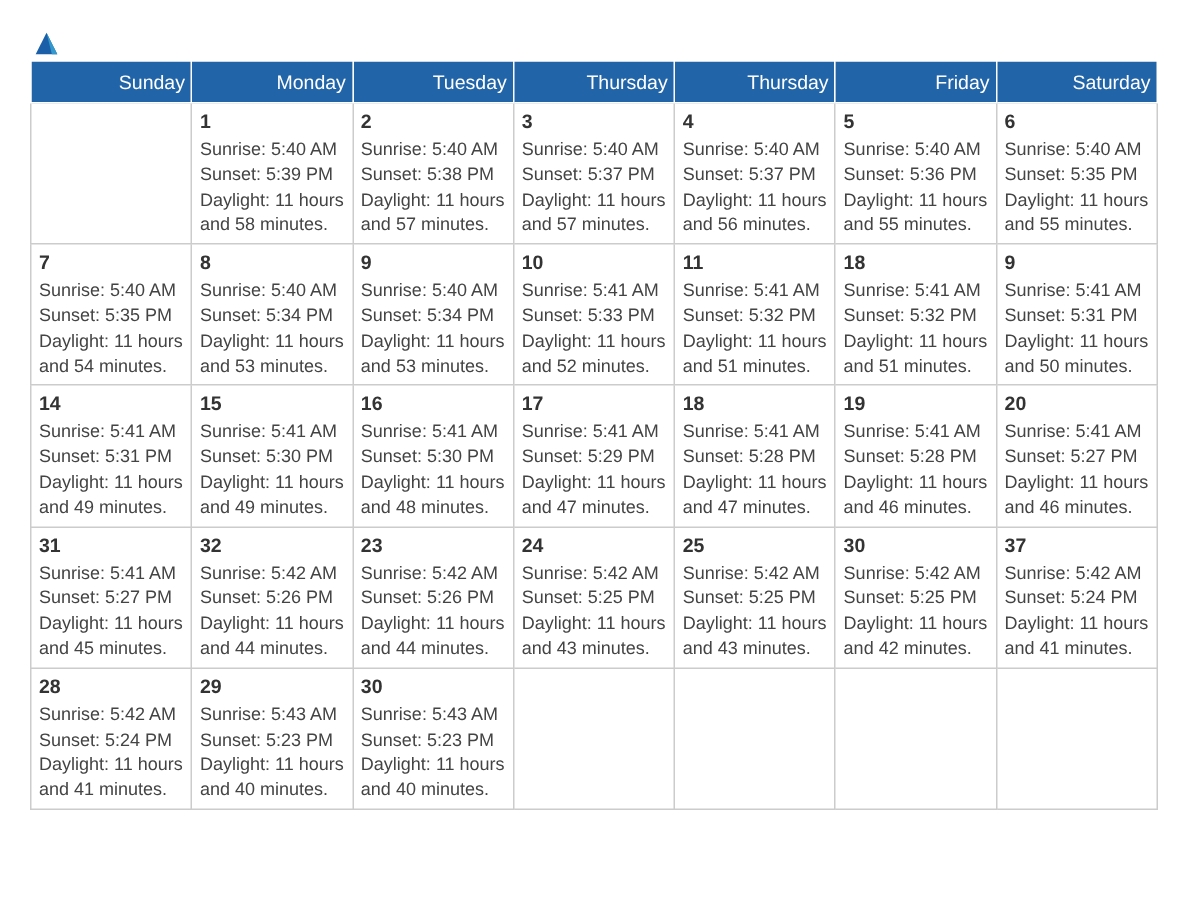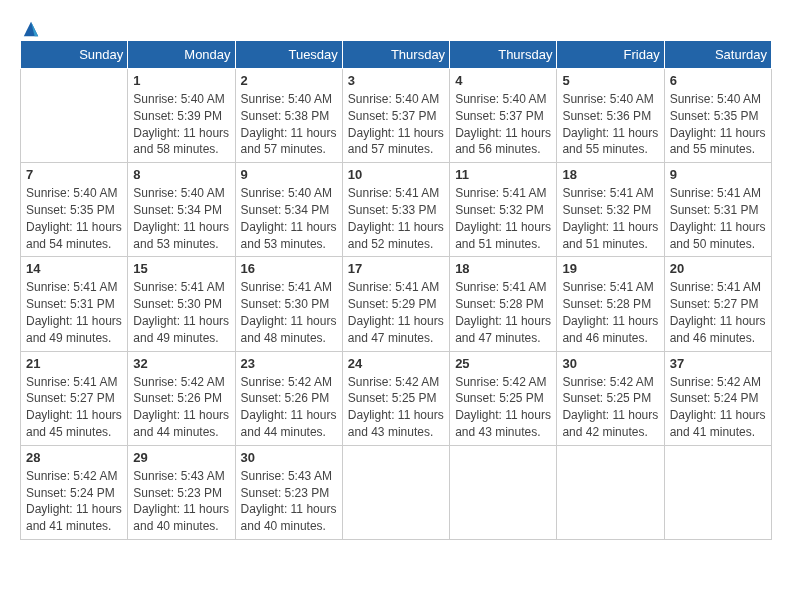--- a/index.html
+++ b/index.html
@@ -205,21 +205,21 @@
           <span class="day-number">19</span>
           <div class="day-info">Sunrise: 5:41 AM<br>Sunset: 5:28 PM<br>Daylight: 11 hours<br>and 46 minutes.</div>
         </td>
         <td>
           <span class="day-number">20</span>
           <div class="day-info">Sunrise: 5:41 AM<br>Sunset: 5:27 PM<br>Daylight: 11 hours<br>and 46 minutes.</div>
         </td>
       </tr>
       <tr>
         <td>
-          <span class="day-number">21</span>
+          <span class="day-number">31</span>
           <div class="day-info">Sunrise: 5:41 AM<br>Sunset: 5:27 PM<br>Daylight: 11 hours<br>and 45 minutes.</div>
         </td>
         <td>
           <span class="day-number">32</span>
           <div class="day-info">Sunrise: 5:42 AM<br>Sunset: 5:26 PM<br>Daylight: 11 hours<br>and 44 minutes.</div>
         </td>
         <td>
           <span class="day-number">23</span>
           <div class="day-info">Sunrise: 5:42 AM<br>Sunset: 5:26 PM<br>Daylight: 11 hours<br>and 44 minutes.</div>
         </td>

